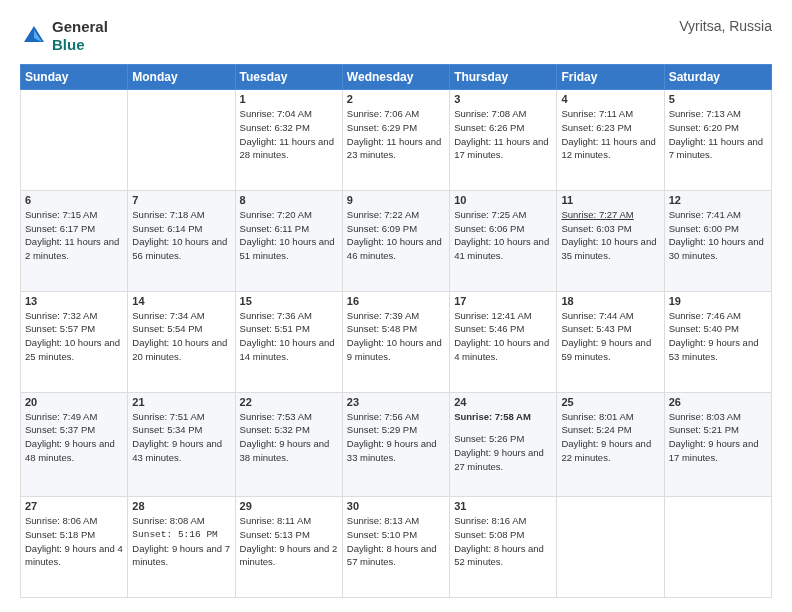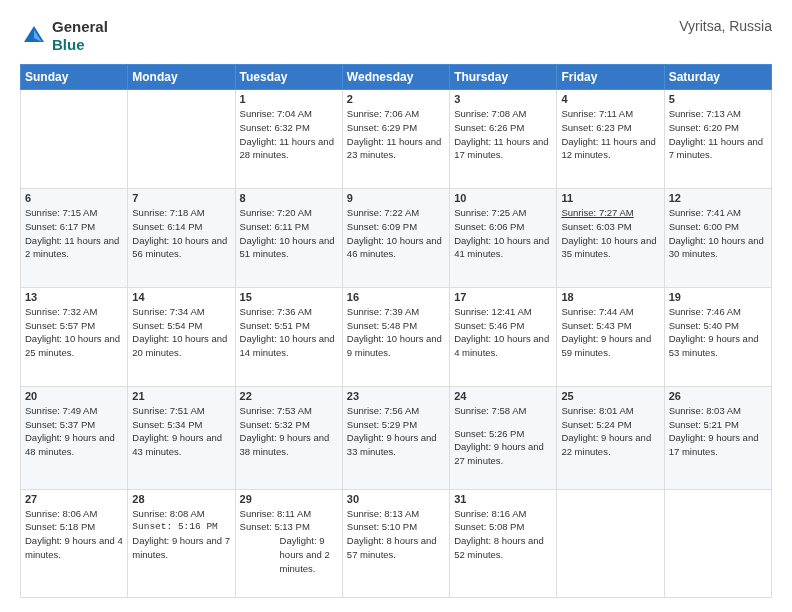--- a/index.html
+++ b/index.html
@@ -318,21 +318,21 @@
             <span class="day-num">23</span>
             <div class="day-info">
               <span style="display: block;">Sunrise: 7:56 AM</span>
               <span style="display: block;">Sunset: 5:29 PM</span>
               <span style="display: block;">Daylight: 9 hours and 33 minutes.</span>
             </div>
           </td>
           <td>
             <span class="day-num">24</span>
             <div class="day-info">
-              <span style="display: block;">Sunrise: 7:58 AM</span>
+              <span style="display: block; font-weight: bold;">Sunrise: 7:58 AM</span>
               <span style="display: block; margin-top: 9px;">Sunset: 5:26 PM</span>
               <span style="display: block;">Daylight: 9 hours and 27 minutes.</span>
             </div>
           </td>
           <td>
             <span class="day-num">25</span>
             <div class="day-info">
               <span style="display: block;">Sunrise: 8:01 AM</span>
               <span style="display: block;">Sunset: 5:24 PM</span>
               <span style="display: block;">Daylight: 9 hours and 22 minutes.</span>
@@ -362,21 +362,21 @@
               <span style="display: block;">Sunrise: 8:08 AM</span>
               <span style="display: block; font-family: Liberation Mono, monospace;">Sunset: 5:16 PM</span>
               <span style="display: block;">Daylight: 9 hours and 7 minutes.</span>
             </div>
           </td>
           <td>
             <span class="day-num">29</span>
             <div class="day-info">
               <span style="display: block;">Sunrise: 8:11 AM</span>
               <span style="display: block;">Sunset: 5:13 PM</span>
-              <span style="display: block; margin-left: 40px;">Daylight: 9 hours and 2 minutes.</span>
+              <span style="display: block;">Daylight: 9 hours and 2 minutes.</span>
             </div>
           </td>
           <td>
             <span class="day-num">30</span>
             <div class="day-info">
               <span style="display: block;">Sunrise: 8:13 AM</span>
               <span style="display: block;">Sunset: 5:10 PM</span>
               <span style="display: block;">Daylight: 8 hours and 57 minutes.</span>
             </div>
           </td>

